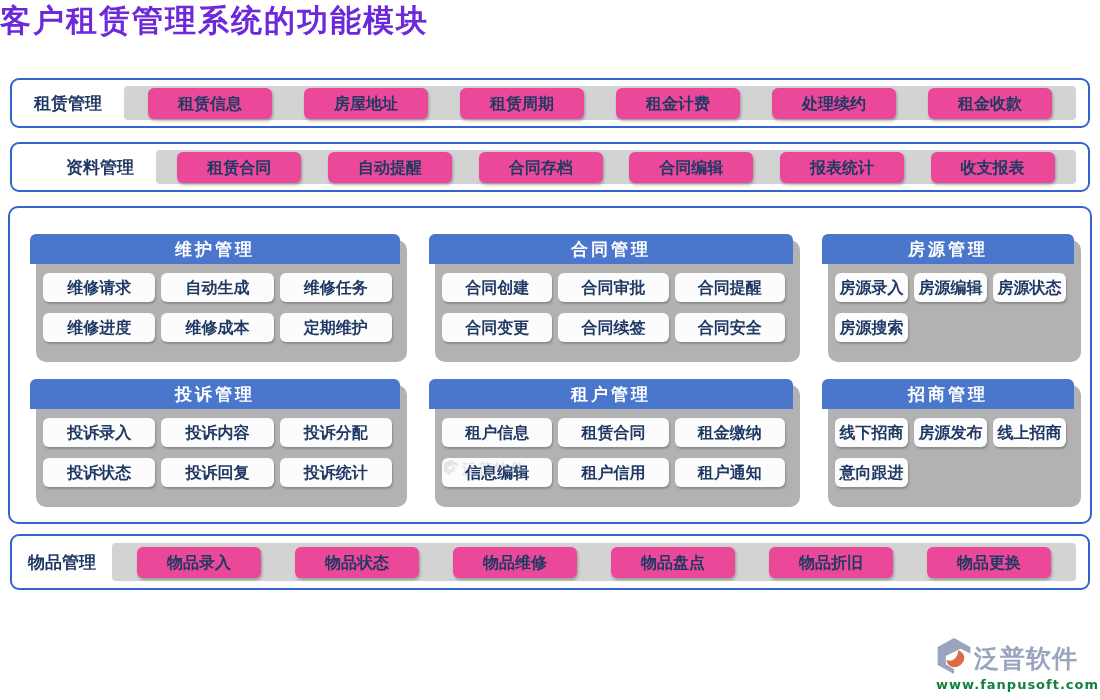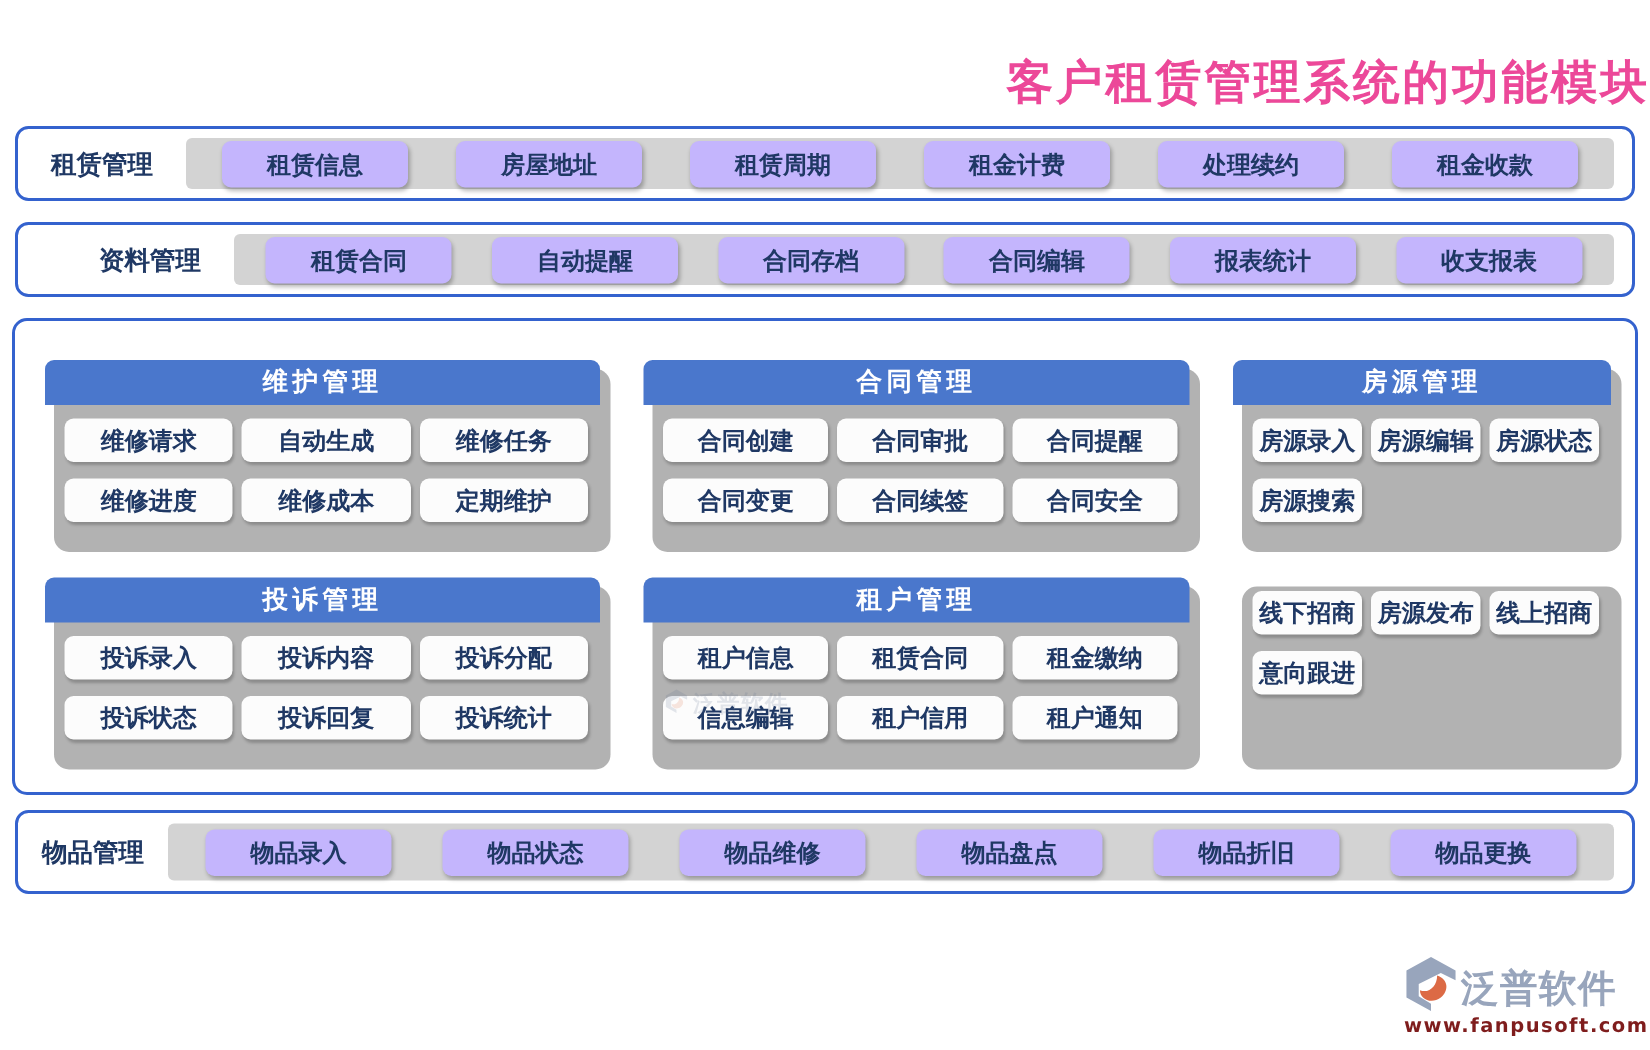--- a/index.html
+++ b/index.html
@@ -1,42 +1,42 @@
 <!DOCTYPE html>
 <html><head>
 <meta charset="utf-8">
 <style>
   html,body{margin:0;padding:0;}
   body{
     width:1100px;height:700px;background:#ffffff;position:relative;overflow:hidden;
     font-family:"DejaVu Serif","Liberation Serif",serif;
   }
   .page-title{
-    padding-top:34px;text-align:right;font-size:31px;font-weight:bold;
-    color:#ec4899;letter-spacing:2px;
+    text-align:left;font-size:31px;font-weight:bold;
+    color:#6d28d9;letter-spacing:2px;
   }
   
   .band-box{
     margin:0 10px;border:2px solid #3462CE;border-radius:9px;background:#fff;
     height:46px;display:flex;align-items:center;box-sizing:content-box;
   }
-  .band-box.row1{margin-top:8px;}
+  .band-box.row1{margin-top:36px;}
   .band-box.row2{margin-top:14px;padding-left:32px;}
   .band-box.row3{margin-top:10px;height:52px;}
   .band-label{
     width:112px;text-align:center;font-size:17px;font-weight:bold;color:#1F3864;flex:0 0 auto;
   }
   .band-box.row3 .band-label{width:100px;}
   .band-track{
     flex:1;margin-right:12px;height:34px;background:#D3D3D3;border-radius:4px;
     display:flex;align-items:center;justify-content:space-around;padding:0 8px;
   }
   .band-box.row3 .band-track{height:38px;}
   .band-btn{
-    min-width:112px;padding:0 6px;height:31px;line-height:31px;background:#c4b5fd;
+    min-width:112px;padding:0 6px;height:31px;line-height:31px;background:#ec4899;
     border-radius:6px;text-align:center;font-size:16px;font-weight:bold;color:#1F3864;
     box-shadow:1px 2px 3px rgba(0,0,0,0.28);cursor:pointer;
   }
   
   .middle-box{
     margin:14px 8px 0;border:2px solid #3462CE;border-radius:10px;height:318px;
     box-sizing:border-box;padding:26px 16px 0 20px;position:relative;
     display:grid;grid-template-columns:370px 364px 252px;justify-content:space-between;
     grid-auto-rows:120px;row-gap:25px;align-content:start;
   }
@@ -66,21 +66,21 @@
     opacity:0.16;pointer-events:none;
   }
   .watermark .wm-text{font-size:15px;font-weight:bold;color:#5a6b8c;letter-spacing:1px;}
   
   .footer{
     position:absolute;right:14px;bottom:8px;width:150px;text-align:center;
   }
   .footer .brand-row{display:flex;align-items:center;justify-content:flex-start;gap:2px;}
   .footer .brand-name{font-size:25px;font-weight:bold;color:#98A5BC;letter-spacing:1px;}
   .footer .brand-url{
-    font-size:13px;color:#7f1d1d;letter-spacing:1px;margin-top:-3px;
+    font-size:13px;color:#15803d;letter-spacing:1px;margin-top:-3px;
     font-family:"DejaVu Sans","Liberation Sans",sans-serif;font-weight:bold;
   }
 </style>
 </head>
 <body>
 
 <div class="page-title">客户租赁管理系统的功能模块</div>
 
 <div class="band-box row1">
   <div class="band-label">租赁管理</div>
@@ -160,20 +160,21 @@
       <div class="panel-btn">租户信息</div>
       <div class="panel-btn">租赁合同</div>
       <div class="panel-btn">租金缴纳</div>
       <div class="panel-btn">信息编辑</div>
       <div class="panel-btn">租户信用</div>
       <div class="panel-btn">租户通知</div>
     </div>
   </div>
 
   <div class="panel">
+    <div class="panel-header">招商管理</div>
     <div class="panel-body cols-2">
       <div class="panel-btn">线下招商</div>
       <div class="panel-btn">房源发布</div>
       <div class="panel-btn">线上招商</div>
       <div class="panel-btn">意向跟进</div>
     </div>
   </div>
 
 </div>
 

